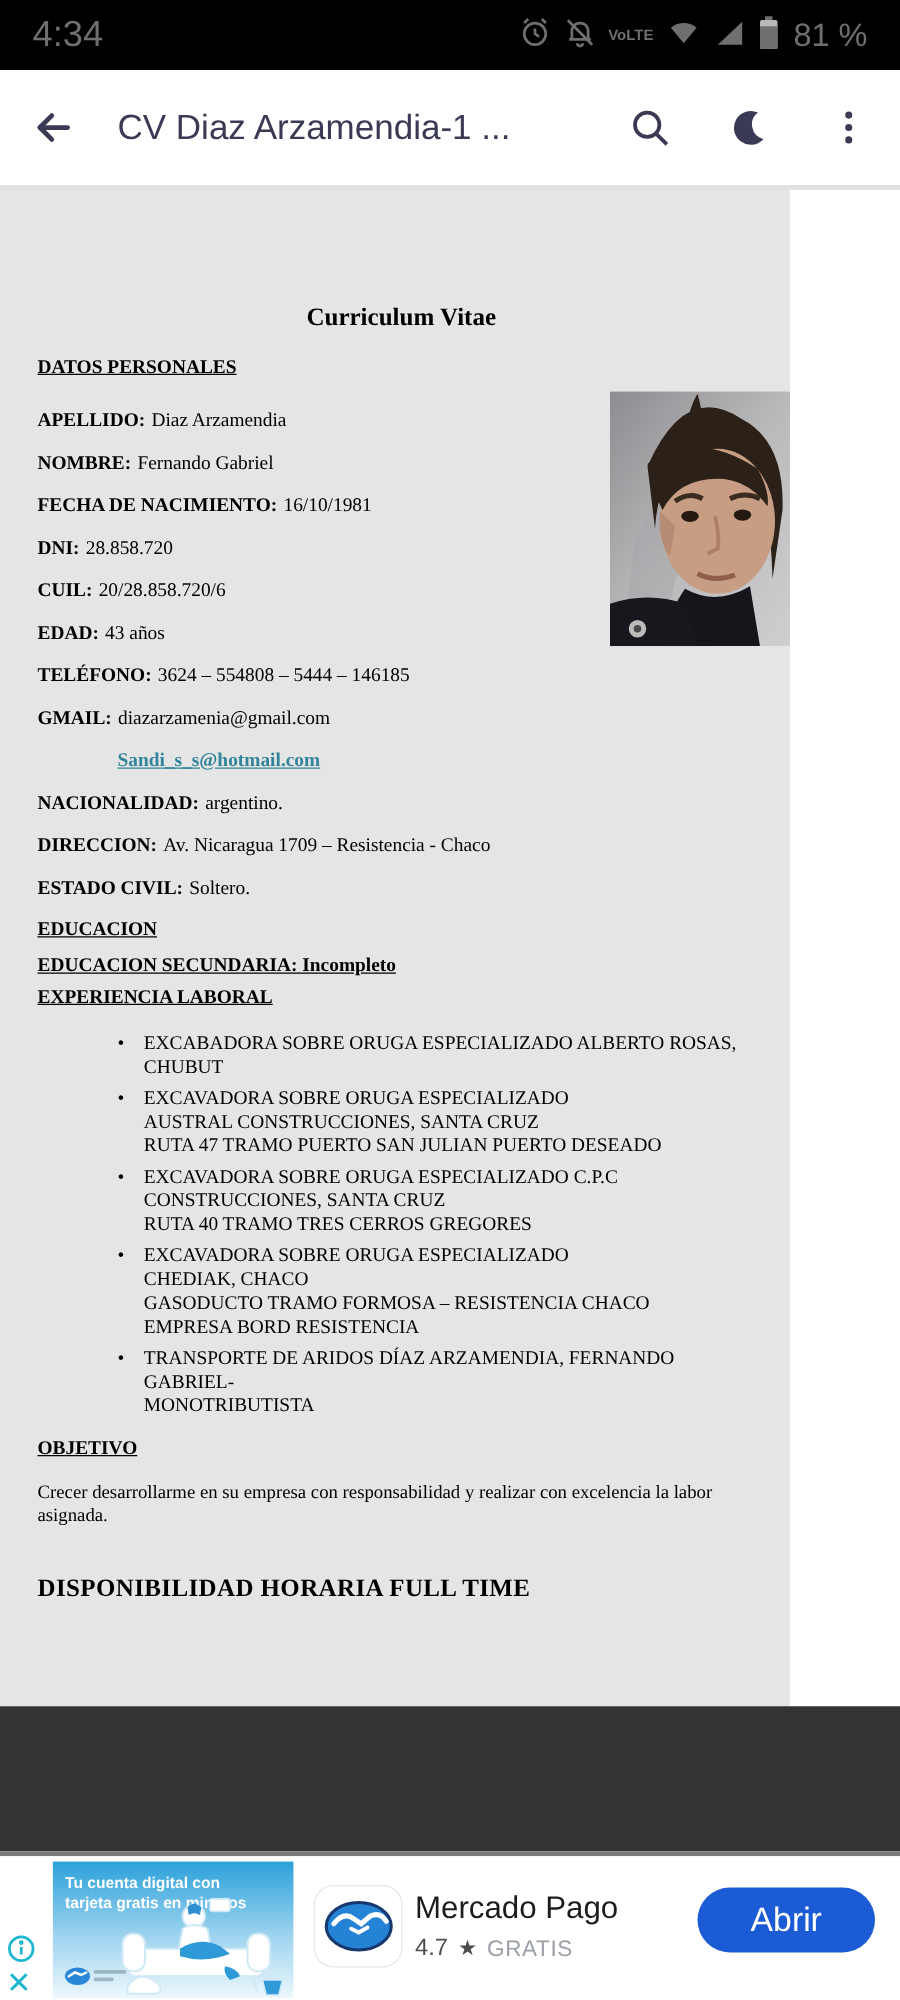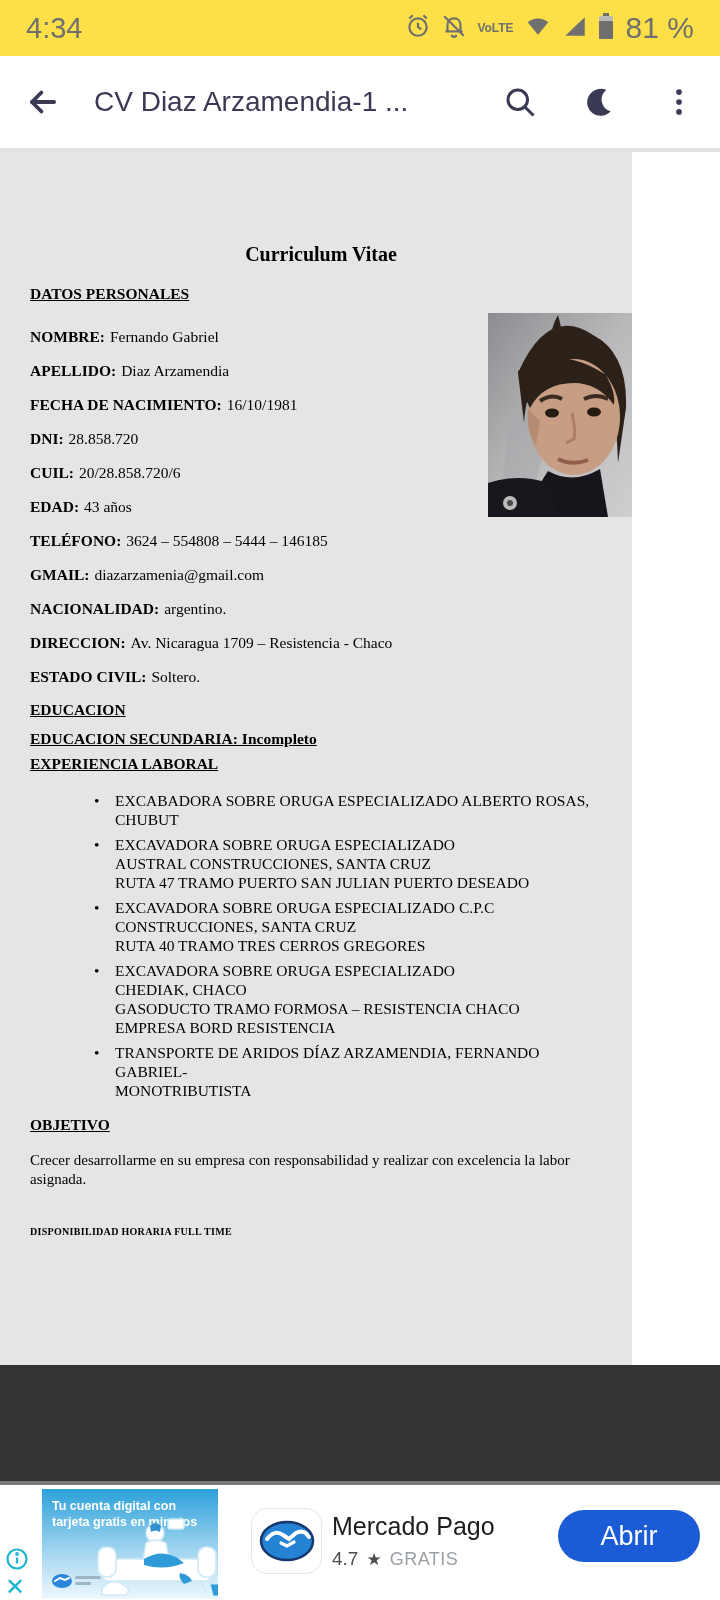--- a/index.html
+++ b/index.html
@@ -1,25 +1,25 @@
 <!DOCTYPE html>
 <html><head>
 <meta charset="utf-8">
 <style>
   html,body{margin:0;padding:0;background:#fff;}
   body{width:720px;height:1600px;position:relative;overflow:hidden;
        font-family:"Liberation Sans","DejaVu Sans",sans-serif;}
 
   
-  .status-bar{position:absolute;top:0;left:0;width:720px;height:56px;background:#fde047;
+  .status-bar{position:absolute;top:0;left:0;width:720px;height:56px;background:#000000;
     display:flex;align-items:center;justify-content:space-between;padding:0 26px;box-sizing:border-box;}
   .status-time{font-size:29px;color:#6f6f6f;}
   .status-right{display:flex;align-items:center;gap:10px;color:#6f6f6f;}
   .volte{display:flex;flex-direction:row;line-height:11px;font-size:12px;color:#6f6f6f;font-weight:600;}
-  .status-batt-text{font-size:30px;color:#6f6f6f;margin-left:2px;}
+  .status-batt-text{font-size:26px;color:#6f6f6f;margin-left:2px;}
 
   
   .toolbar{position:absolute;top:56px;left:0;width:720px;height:92px;background:#fff;
     display:flex;align-items:center;box-sizing:border-box;padding:0 24px;justify-content:space-between;}
   .tb-back{margin-right:32px;display:flex;align-items:center;cursor:pointer;}
   .tb-title{font-size:28px;color:#3a3a55;font-weight:500;flex:1;white-space:nowrap;overflow:hidden;}
   .tb-actions{display:flex;align-items:center;gap:44px;}
   .tb-btn{display:flex;align-items:center;justify-content:center;cursor:pointer;}
   .toolbar-divider{position:absolute;top:148px;left:0;width:720px;height:4px;background:#e1e1e1;}
 
@@ -34,31 +34,31 @@
   .email-row{margin:0 0 15px;padding-left:64px;line-height:19px;}
   .email-link{color:#31849b;font-weight:bold;text-decoration:underline;cursor:pointer;}
   .h-edu{margin:8px 0 11px;}
   .h-edu2{margin:0 0 7px;}
   .h-exp{margin:0 0 18px;}
   ul.exp{list-style:none;margin:0 0 16px;padding:0 0 0 85px;}
   ul.exp li{position:relative;margin-bottom:6px;line-height:19px;white-space:pre-line;}
   ul.exp li::before{content:"\2022";position:absolute;left:-21px;top:0;}
   .h-obj{margin:14px 0 17px;}
   .obj-text{margin:0 0 25px;font-size:15px;line-height:19px;}
-  .dispo{font-weight:bold;letter-spacing:.3px;font-size:10px;margin-top:37px;}
+  .dispo{font-weight:bold;letter-spacing:.3px;font-size:20px;margin-top:37px;}
 
   .photo{position:absolute;top:161px;right:0;width:144px;height:204px;overflow:hidden;}
 
   
   .dark-area{position:absolute;top:1365px;left:0;width:720px;height:116px;background:#333333;}
   .ad-divider{position:absolute;top:1481px;left:0;width:720px;height:4px;background:#7a7a7a;}
   .ad-bar{position:absolute;top:1485px;left:0;width:720px;height:115px;background:#fff;}
   .ad-info{position:absolute;left:5px;top:62px;cursor:pointer;}
   .ad-close{position:absolute;left:5px;top:90px;color:#1fb6d2;font-size:24px;line-height:24px;cursor:pointer;font-weight:400;}
-  .ad-creative{position:absolute;left:42px;top:4px;width:176px;height:110px;cursor:pointer;overflow:hidden;}
+  .ad-creative{position:absolute;left:42px;top:4px;width:193px;height:110px;cursor:pointer;overflow:hidden;}
   .app-icon{position:absolute;left:251px;top:23px;width:71px;height:66px;border:1px solid #e6e6e6;
     border-radius:16px;background:#fff;display:flex;align-items:center;justify-content:center;cursor:pointer;box-sizing:border-box;}
   .app-name{position:absolute;left:332px;top:27px;font-size:25px;color:#1c1c1c;}
   .app-meta{position:absolute;left:332px;top:63px;display:flex;align-items:center;gap:8px;}
   .app-rating{font-size:19px;color:#4d4d4d;}
   .app-star{font-size:17px;color:#4d4d4d;}
   .app-price{font-size:18px;color:#9aa0a6;letter-spacing:.5px;}
   .cta-btn{position:absolute;left:558px;top:25px;width:142px;height:52px;border-radius:31px;
     background:#1b5cd6;color:#fff;display:flex;align-items:center;justify-content:center;
     font-size:27px;cursor:pointer;border:none;}
@@ -138,29 +138,32 @@
     </span>
   </div>
 </div>
 <div class="toolbar-divider"></div>
 
 <div class="doc-page">
   <p class="doc-title">Curriculum Vitae</p>
 
   <p class="doc-h">DATOS PERSONALES</p>
 
+  <p class="field"><b>APELLIDO:</b><span>Diaz Arzamendia</span></p>
   <p class="field"><b>NOMBRE:</b><span>Fernando Gabriel</span></p>
-  <p class="field"><b>APELLIDO:</b><span>Diaz Arzamendia</span></p>
   <p class="field"><b>FECHA DE NACIMIENTO:</b><span>16/10/1981</span></p>
   <p class="field"><b>DNI:</b><span>28.858.720</span></p>
   <p class="field"><b>CUIL:</b><span>20/28.858.720/6</span></p>
   <p class="field"><b>EDAD:</b><span>43 años</span></p>
   <p class="field"><b>TELÉFONO:</b><span>3624 – 554808 – 5444 – 146185</span></p>
   <p class="field"><b>GMAIL:</b><span>diazarzamenia@gmail.com</span></p>
 
+  <p class="email-row">
+    <span class="email-link">Sandi_s_s@hotmail.com</span>
+  </p>
 
   <p class="field"><b>NACIONALIDAD:</b><span>argentino.</span></p>
   <p class="field"><b>DIRECCION:</b><span>Av. Nicaragua 1709 – Resistencia - Chaco</span></p>
   <p class="field"><b>ESTADO CIVIL:</b><span>Soltero.</span></p>
 
   <p class="doc-h h-edu">EDUCACION</p>
   <p class="doc-h h-edu2">EDUCACION SECUNDARIA: Incompleto</p>
   <p class="doc-h h-exp">EXPERIENCIA LABORAL</p>
 
   <ul class="exp">

